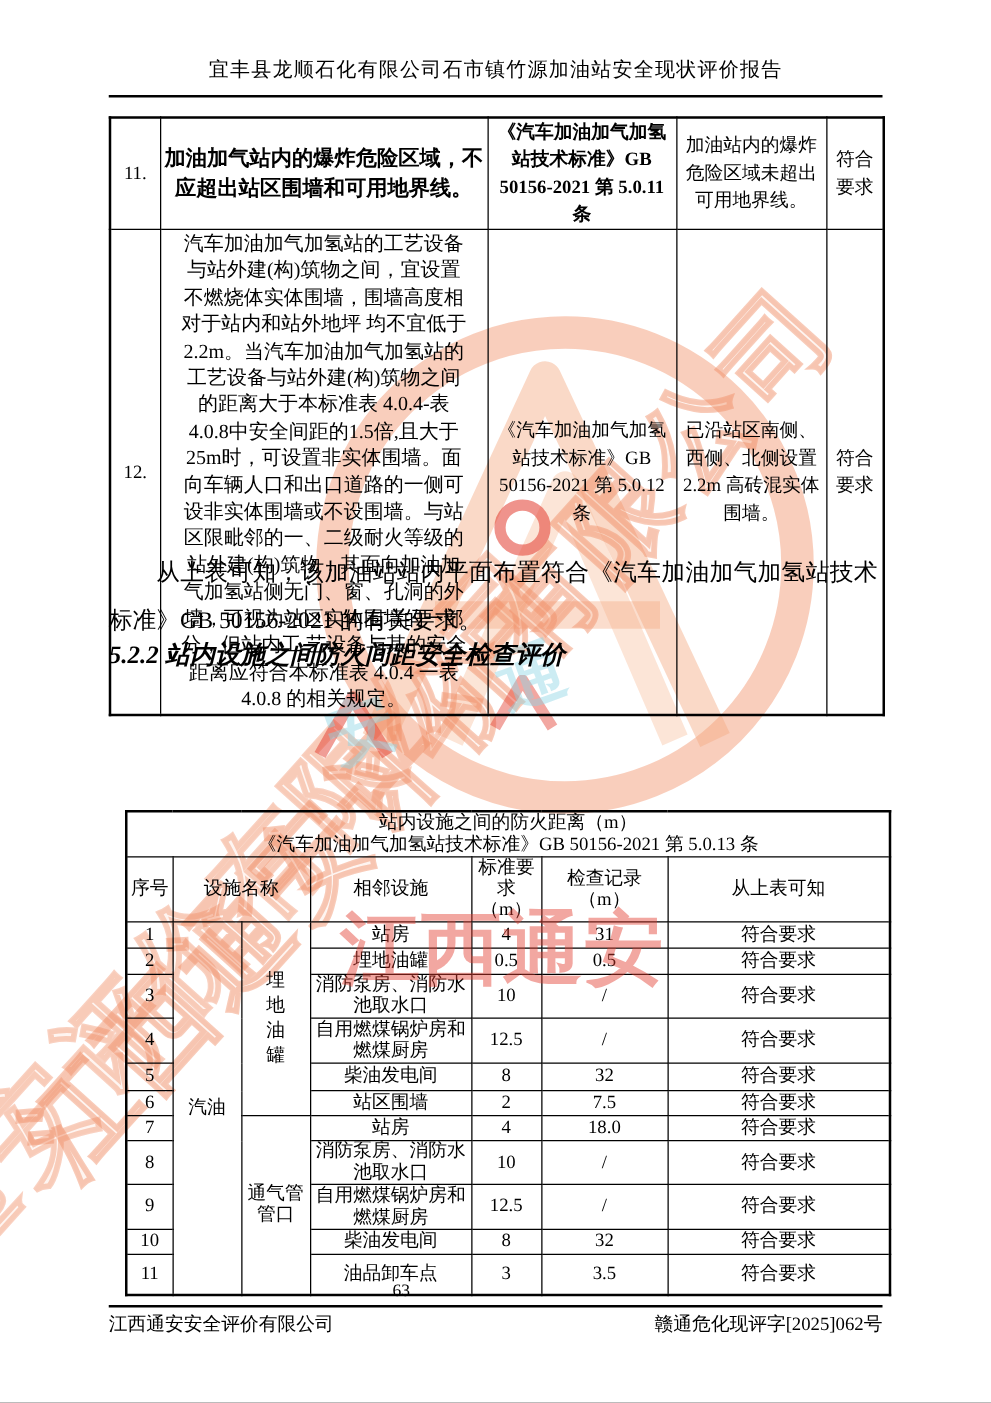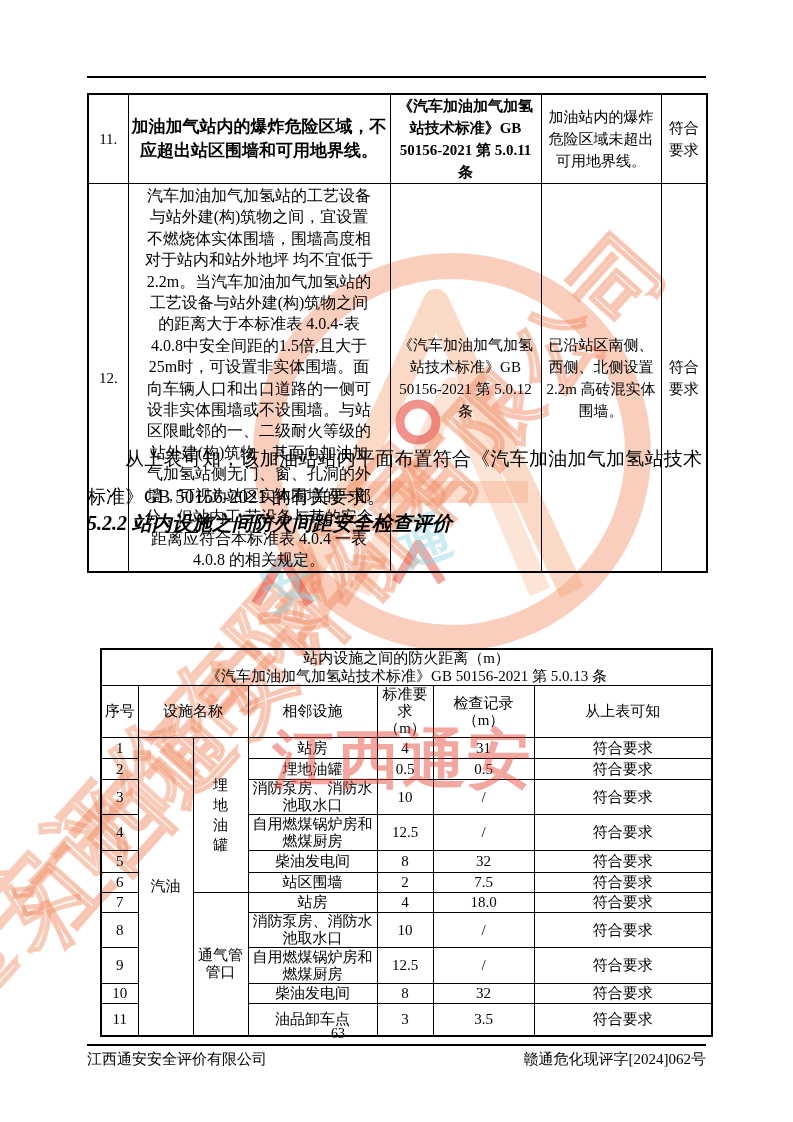--- a/index.html
+++ b/index.html
@@ -56,21 +56,21 @@
   .tbl-caption{position:absolute;left:87px;width:619px;text-align:center;
     font-size:17px;font-weight:bold;}
 
   .t2{position:absolute;left:100px;top:648px;width:611px;border:2px solid #000;}
   .t2 td,.t2 th{font-size:15px;line-height:17px;}
   .t2 .title-cell div{line-height:17.5px;}
   .prewrap{white-space:pre-line;}
   .vert{width:17px;margin:0 auto;word-break:break-all;line-height:1.35;}
   .wrapnarrow{word-break:break-all;}
 
-  .page-num{position:absolute;left:88px;top:1026px;width:500px;text-align:center;font-size:14px;}
+  .page-num{position:absolute;left:71px;top:1026px;width:500px;text-align:center;font-size:14px;}
   .ftr-rule{position:absolute;left:87px;top:1044px;width:619px;height:2px;background:#000;}
   .ftr-left{position:absolute;left:87px;top:1050px;font-size:15px;}
   .ftr-right{position:absolute;right:87px;top:1050px;font-size:15px;}
 </style>
 </head>
 <body>
 
 <div class="page">
 
   <div class="layer wm">
@@ -90,20 +90,21 @@
     </svg>
     <svg class="wm-mini" style="left:392px;top:540px;" width="56" height="46" viewBox="0 0 56 46">
       <path d="M4 42 L26 4 L50 42" fill="none" stroke="rgba(226,59,46,0.45)" stroke-width="9" stroke-linejoin="round"></path>
     </svg>
     <div class="wm-cyan" style="left:262px;top:548px;">安</div>
     <div class="wm-cyan" style="left:398px;top:506px;">通</div>
   </div>
 
   <div class="layer content">
 
+    <div class="hdr-title">宜丰县龙顺石化有限公司石市镇竹源加油站安全现状评价报告</div>
     <div class="hdr-rule"></div>
 
     <table class="t1">
       <colgroup>
         <col style="width:40px">
           <col style="width:262px">
           <col style="width:151px">
         <col style="width:120px">
           <col style="width:46px">
       </colgroup>
@@ -242,20 +243,20 @@
         <td>3</td>
         <td>3.5</td>
         <td>符合要求</td>
       </tr>
     </tbody>
       </table>
 
     <div class="page-num">63</div>
     <div class="ftr-rule"></div>
     <div class="ftr-left">江西通安安全评价有限公司</div>
-    <div class="ftr-right">赣通危化现评字[2024]062号</div>
+    <div class="ftr-right">赣通危化现评字[2025]062号</div>
   </div>
 
   <div class="layer wm-red-top">
     <div class="wm-red-horiz">江西通安</div>
   </div>
 
 </div>
 
 </body></html>

